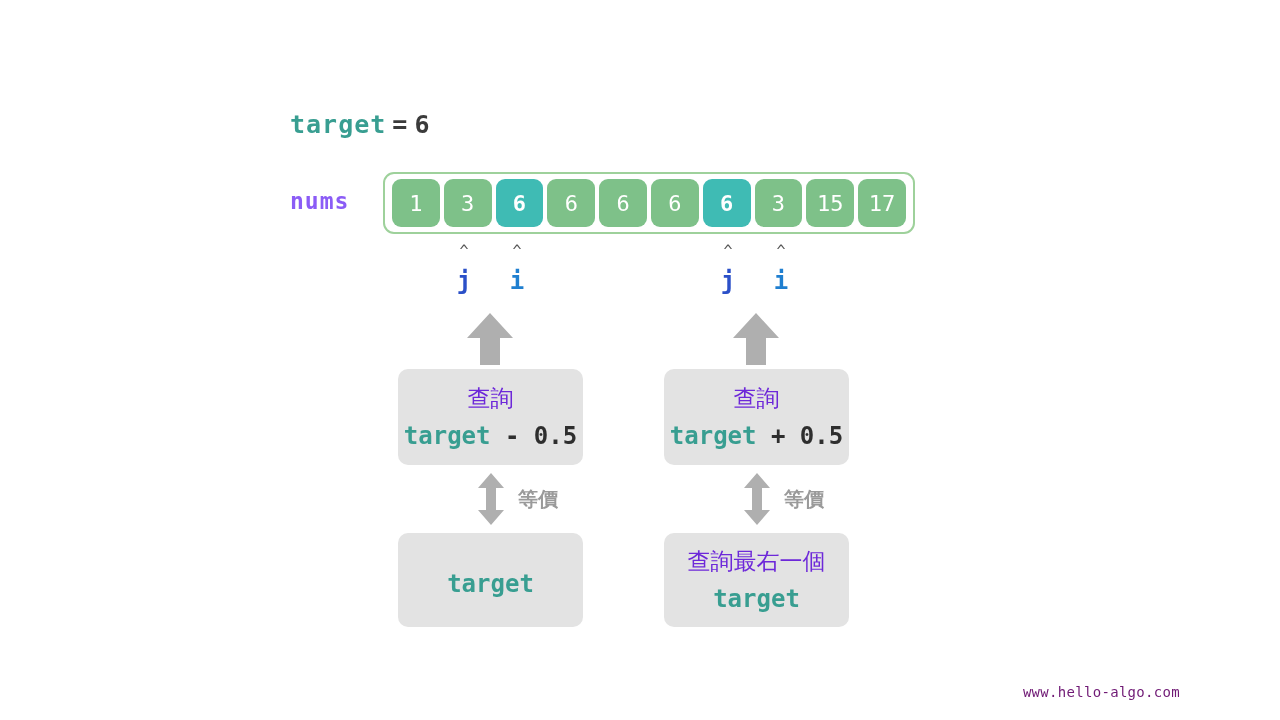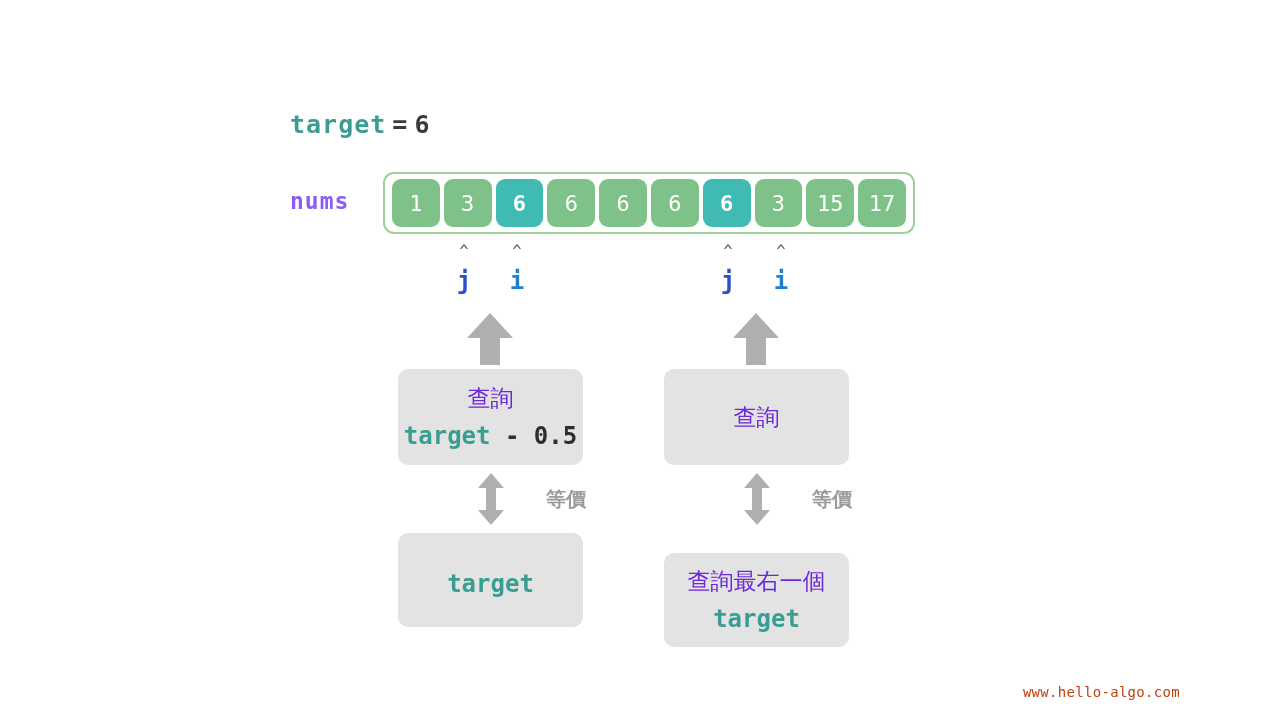--- a/index.html
+++ b/index.html
@@ -141,41 +141,40 @@
     white-space: nowrap;
   }
   .gbox .l2 .kw { color: #389e91; }
   .gbox .l2 .op { color: #2e2e2e; text-align: right; }
 
   
   .eqrow {
     position: absolute;
     display: flex;
     align-items: center;
-    gap: 28px;
   }
   .eqrow .dbl { width: 26px; height: 52px; }
   .eqrow .dbl svg { display: block; }
   .eqrow .eqlabel {
     font-family: "DejaVu Sans", sans-serif;
     font-size: 20px;
     font-weight: bold;
     color: #9a9a9a;
     margin-left: 14px;
     white-space: nowrap;
   }
 
   
   .watermark {
     position: absolute;
     right: 28px;
     bottom: 20px;
     font-family: "DejaVu Sans Mono", monospace;
     font-size: 14px;
-    color: #c2410c;
+    color: #701a75;
     letter-spacing: 0.3px;
   }
 </style>
 </head>
 <body>
 
 <div class="stage">
 
   <div class="target-line">
     <span class="kw">target</span><span class="eq">=</span><span class="num">6</span>
@@ -226,20 +225,21 @@
     </svg>
   </div>
 
   <div class="gbox" style="left:398px; top:369px; width:185px; height:96px;">
     <div class="l1">查詢</div>
     <div class="l2"><span class="kw">target</span><span class="op"> - 0.5</span></div>
   </div>
 
   <div class="gbox" style="left:664px; top:369px; width:185px; height:96px;">
     <div class="l1">查詢</div>
+    <div class="l2"><span class="kw">target</span><span class="op"> + 0.5</span></div>
   </div>
 
   <div class="eqrow" style="left:478px; top:473px;">
     <div class="dbl">
       <svg width="26" height="52" viewBox="0 0 26 52">
         <polygon points="13,0 26,15 18,15 18,37 26,37 13,52 0,37 8,37 8,15 0,15" fill="#afafaf"></polygon>
       </svg>
     </div>
     <div class="eqlabel">等價</div>
   </div>
@@ -250,20 +250,20 @@
         <polygon points="13,0 26,15 18,15 18,37 26,37 13,52 0,37 8,37 8,15 0,15" fill="#afafaf"></polygon>
       </svg>
     </div>
     <div class="eqlabel">等價</div>
   </div>
 
   <div class="gbox" style="left:398px; top:533px; width:185px; height:94px;">
     <div class="l2"><span class="kw">target</span></div>
   </div>
 
-  <div class="gbox" style="left:664px; top:533px; width:185px; height:94px;margin-top:20px;">
+  <div class="gbox" style="left:664px; top:533px; width:185px; height:94px;">
     <div class="l1">查詢最右一個</div>
     <div class="l2"><span class="kw">target</span></div>
   </div>
 
   <div class="watermark">www.hello-algo.com</div>
 
 </div>
 
 </body></html>

